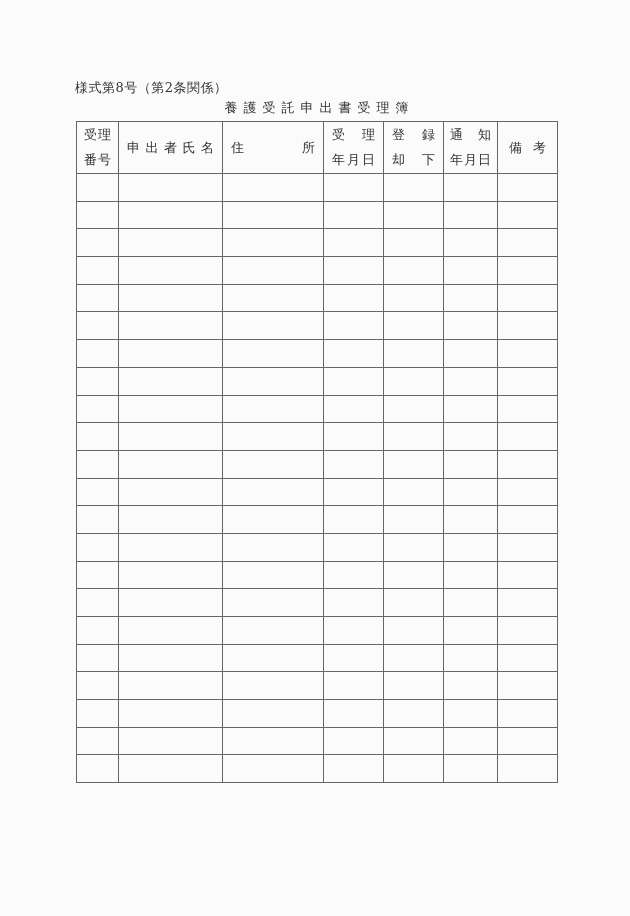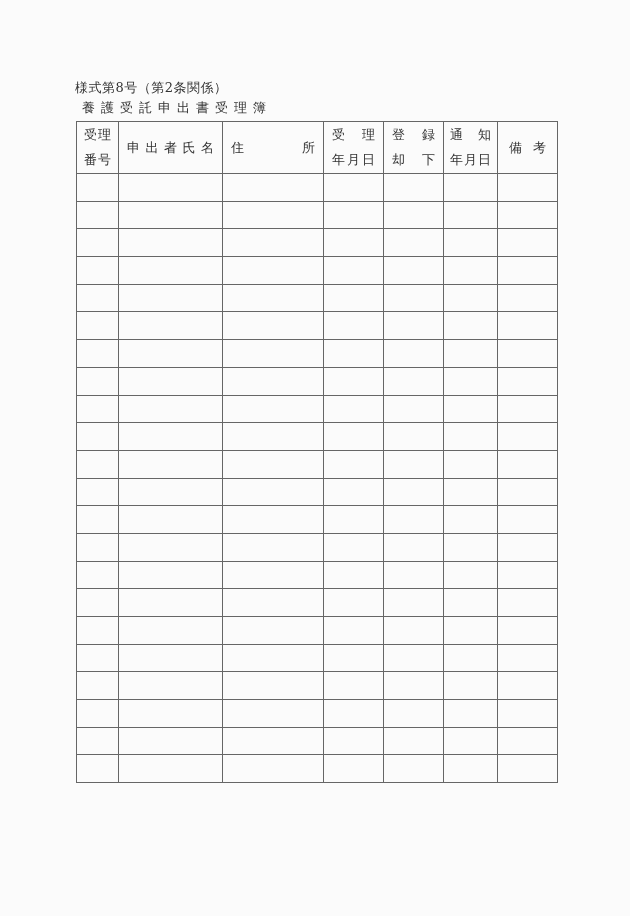--- a/index.html
+++ b/index.html
@@ -23,20 +23,21 @@
     position: absolute;
     left: 75px; top: 79px;
     font-size: 13px;
     letter-spacing: 0.5px;
     white-space: nowrap;
   }
   .doc-title {
     position: absolute;
     left: 76px; top: 99px;
     width: 481px;
+    text-align: center;
     font-size: 13px;
     letter-spacing: 6px;
     padding-left: 6px; 
     white-space: nowrap;
   }
   table.register-table {
     position: absolute;
     left: 76px; top: 121px;
     width: 481px;
     border-collapse: collapse;

